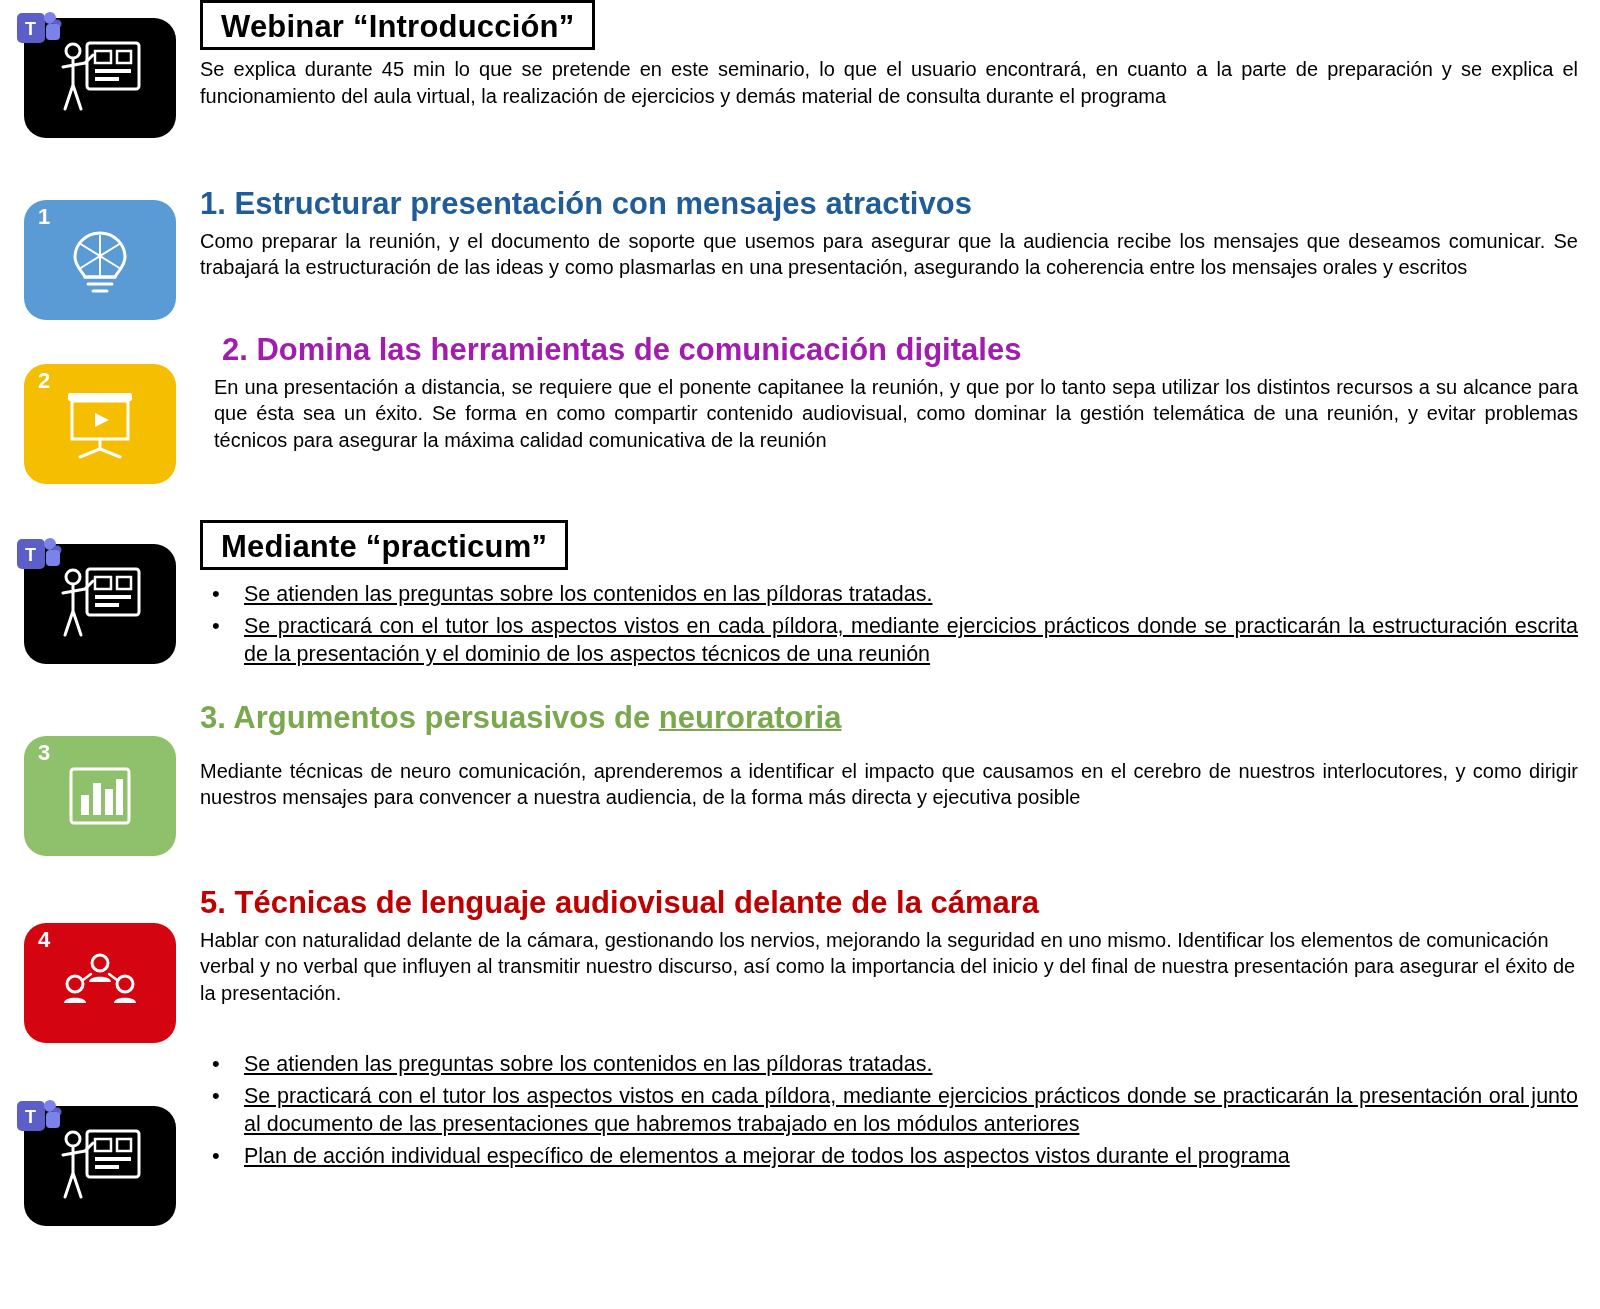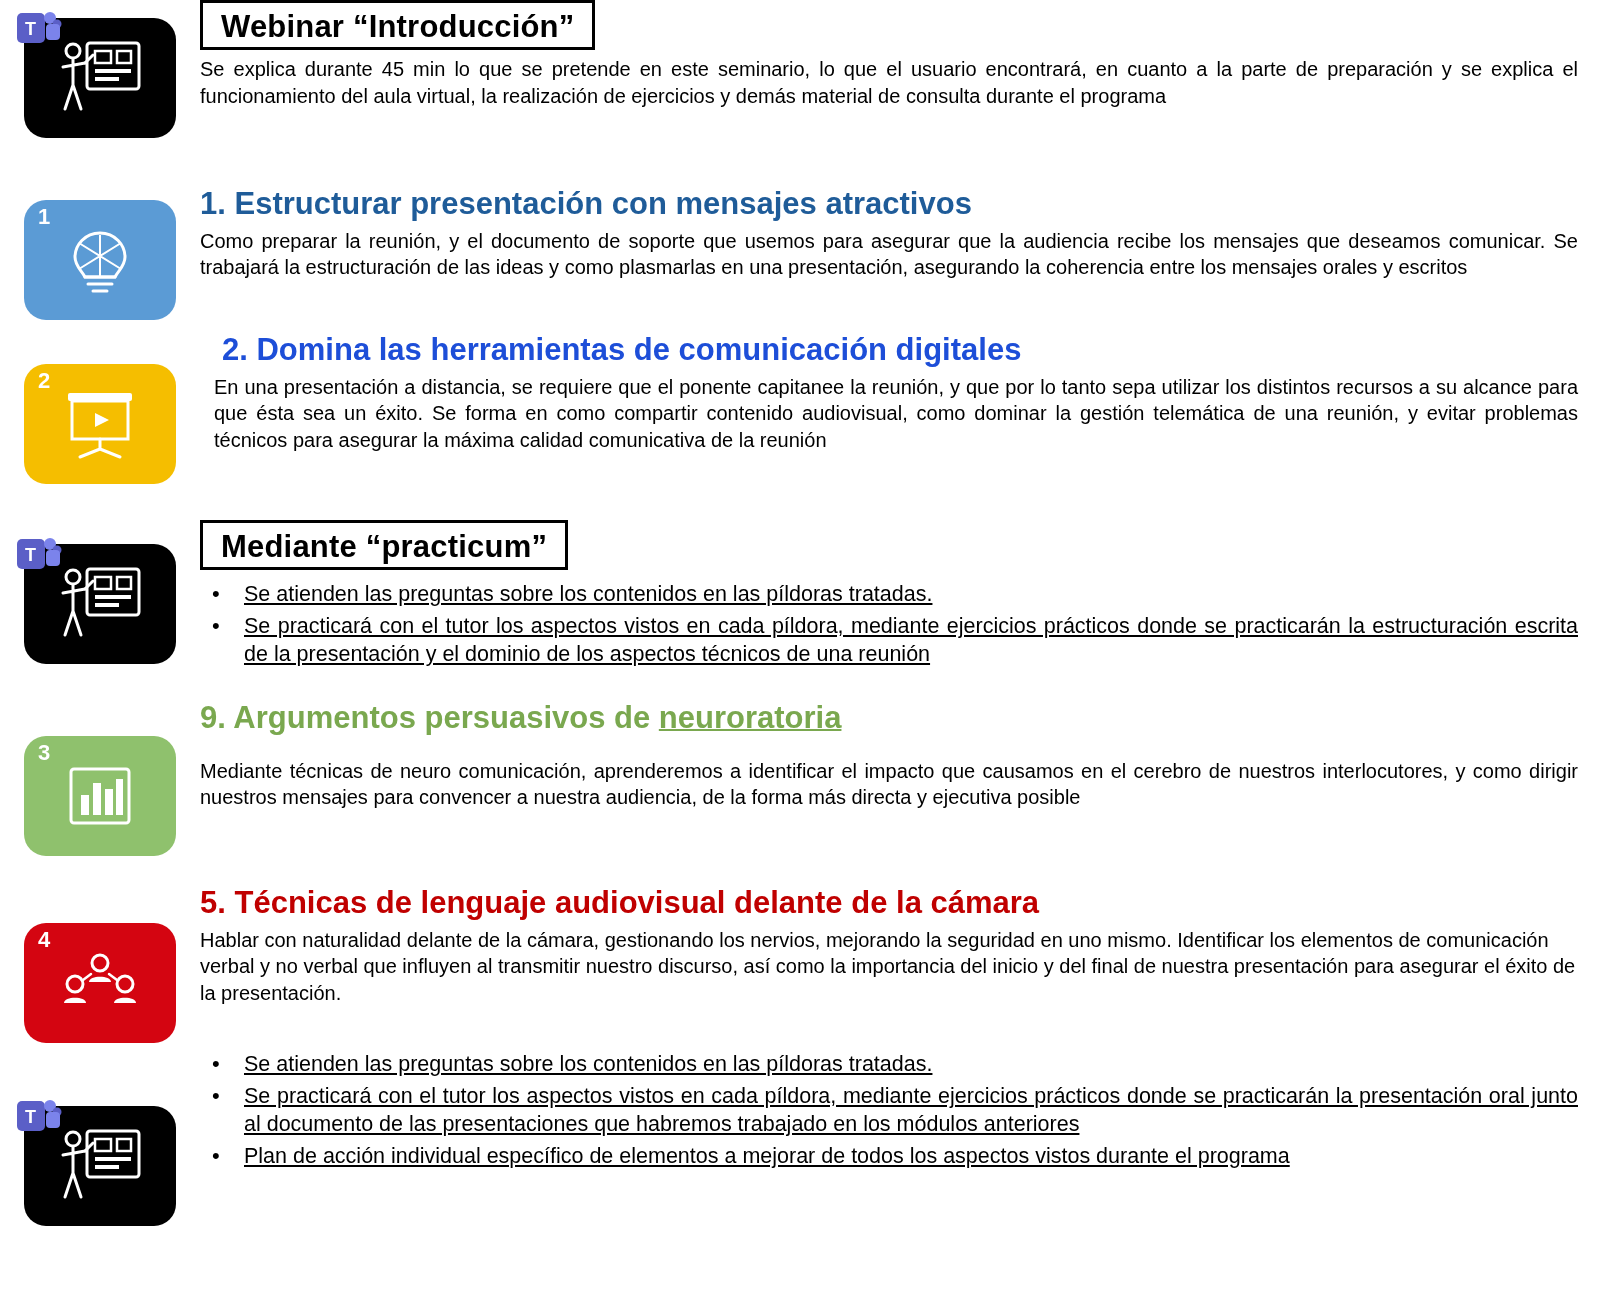--- a/index.html
+++ b/index.html
@@ -85,21 +85,21 @@
     letter-spacing: .2px;
     line-height: 1.1;
   }
   h2.heading {
     margin: 0 0 4px 0;
     font-size: 31px;
     font-weight: bold;
     line-height: 1.15;
   }
   .h-blue  { color: #1f5c99; }
-  .h-amber { color: #1d4ed8; }
+  .h-amber { color: #a21caf; }
   .h-green { color: #7aa84f; }
   .h-red   { color: #c00000; }
   .underline-word { text-decoration: underline; text-decoration-thickness: 2px; margin-top: 44px; }
 
   p.para {
     margin: 6px 0 0 0;
     font-size: 20px;
     line-height: 1.33;
     text-align: justify;
     text-justify: inter-word;
@@ -235,21 +235,21 @@
         <svg width="82" height="70" viewBox="0 0 82 70">
           <rect x="12" y="8" width="58" height="54" rx="3" fill="none" stroke="#ffffff" stroke-width="3"></rect>
           <rect x="22" y="34" width="8" height="20" fill="#ffffff"></rect>
           <rect x="34" y="22" width="8" height="32" fill="#ffffff"></rect>
           <rect x="46" y="28" width="8" height="26" fill="#ffffff"></rect>
           <rect x="57" y="18" width="7" height="36" fill="#ffffff"></rect>
         </svg>
       </div>
     </div>
     <div class="body-col">
-      <h2 class="heading h-green" style="margin-bottom:22px;"><span>9. Argumentos persuasivos de </span><span class="underline-word">neuroratoria</span></h2>
+      <h2 class="heading h-green" style="margin-bottom:22px;"><span>3. Argumentos persuasivos de </span><span class="underline-word">neuroratoria</span></h2>
       <p class="para">Mediante técnicas de neuro comunicación, aprenderemos a identificar el impacto que causamos en el cerebro de nuestros interlocutores, y como dirigir nuestros mensajes para convencer a nuestra audiencia, de la forma más directa y ejecutiva posible</p>
     </div>
   </div>
 
   <div class="row" style="top:885px; left:0px; width:1600px;">
     <div class="icon-col">
       <div class="tile red" style="margin-top:38px;">
         <span class="num">4</span>
         <svg width="78" height="66" viewBox="0 0 78 66">
           <circle cx="39" cy="13" r="8" fill="none" stroke="#ffffff" stroke-width="3"></circle>

